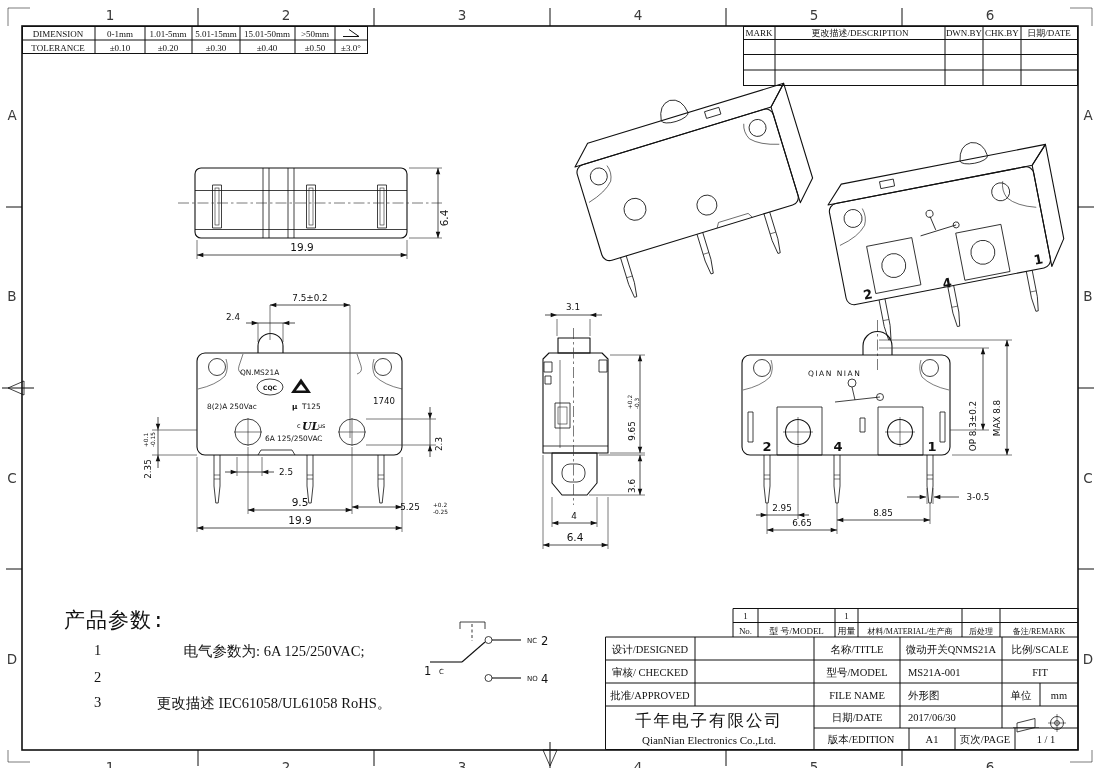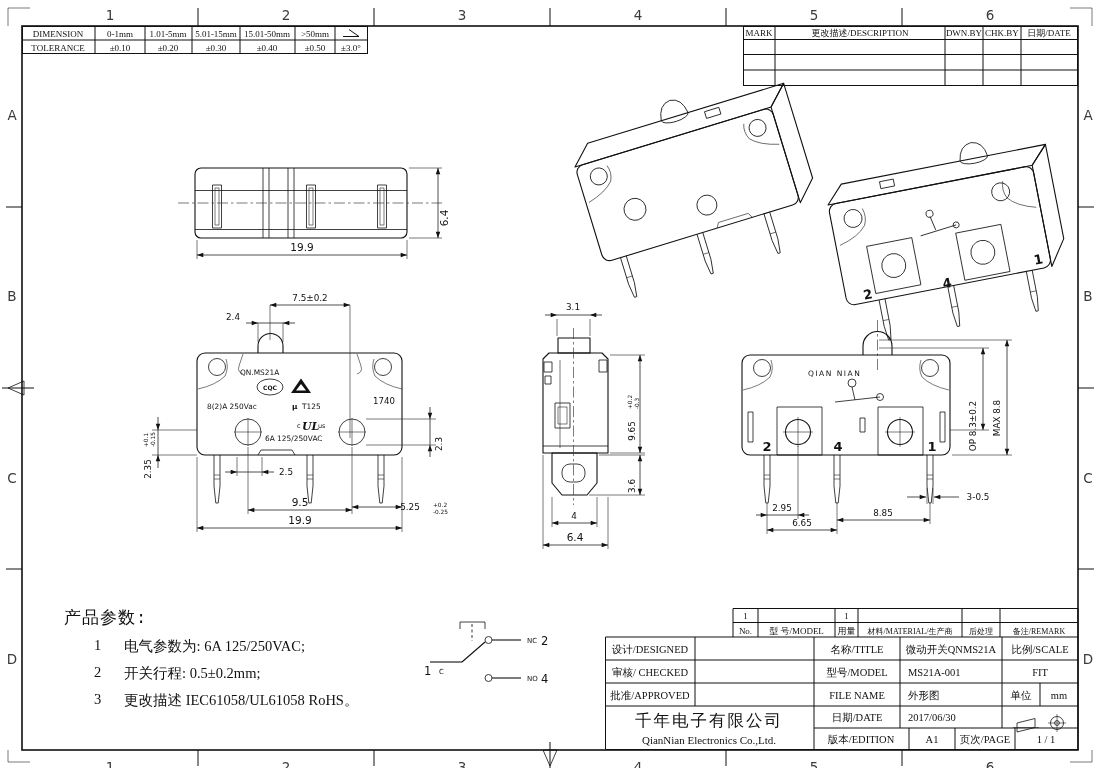--- a/index.html
+++ b/index.html
@@ -25,24 +25,24 @@
   .t-num{font-family:"DejaVu Sans",sans-serif;font-size:13px;font-weight:600;text-anchor:middle;}
   .t-tbl{font-family:"Liberation Serif",serif;font-size:9px;text-anchor:middle;}
   .t-tbl-s{font-family:"Liberation Serif",serif;font-size:8px;text-anchor:middle;}
   .t-tb{font-family:"Liberation Serif",serif;font-size:10.5px;text-anchor:middle;}
   .t-tb-l{font-family:"Liberation Serif",serif;font-size:10.5px;text-anchor:start;}
   .t-tb-big{font-family:"Liberation Serif",serif;font-size:16.5px;text-anchor:middle;letter-spacing:2px;}
   .t-tb-en{font-family:"Liberation Serif",serif;font-size:11px;text-anchor:middle;}
   .t-circ{font-family:"DejaVu Sans",sans-serif;font-size:7px;text-anchor:start;}
   .t-circ-n{font-family:"DejaVu Sans",sans-serif;font-size:11.5px;text-anchor:start;}
   #notes{position:absolute;left:64px;top:606px;width:360px;}
-  #notes .notes-title{font-size:17px;letter-spacing:1px;font-family:Liberation Mono, monospace;}
+  #notes .notes-title{font-size:21px;letter-spacing:1px;font-family:Liberation Mono, monospace;}
   #notes .note-line{margin-top:8px;font-size:14.5px;display:flex;}
   #notes .note-no{width:30px;text-align:left;padding-left:30px;box-sizing:content-box;flex:0 0 auto;}
-  #notes .note-text{flex:1;}
+  #notes .note-text{flex:1;text-align:center;}
 </style>
 </head>
 <body>
 
 <div id="sheet">
 
   <svg style="left:0;top:0;" width="1100" height="768" viewBox="0 0 1100 768">
     <g>
       <rect class="frame" x="22" y="26" width="1056" height="724"></rect>
 
@@ -502,21 +502,20 @@
   </svg>
 
   <div id="notes">
     <div class="notes-title">产品参数:</div>
     <div class="note-line">
       <span class="note-no">1</span>
       <span class="note-text">电气参数为: 6A 125/250VAC;</span>
     </div>
     <div class="note-line">
       <span class="note-no">2</span>
-      <span class="note-text">开关行程: 0.5±0.2mm;</span>
     </div>
     <div class="note-line">
       <span class="note-no">3</span>
       <span class="note-text">更改描述 IEC61058/UL61058 RoHS。</span>
     </div>
   </div>
 
   <svg style="left:415px;top:608px;" width="190" height="95" viewBox="0 0 190 95">
     <g>
       <path class="outline2" d="M45,21 V14 H70 V21"></path>

